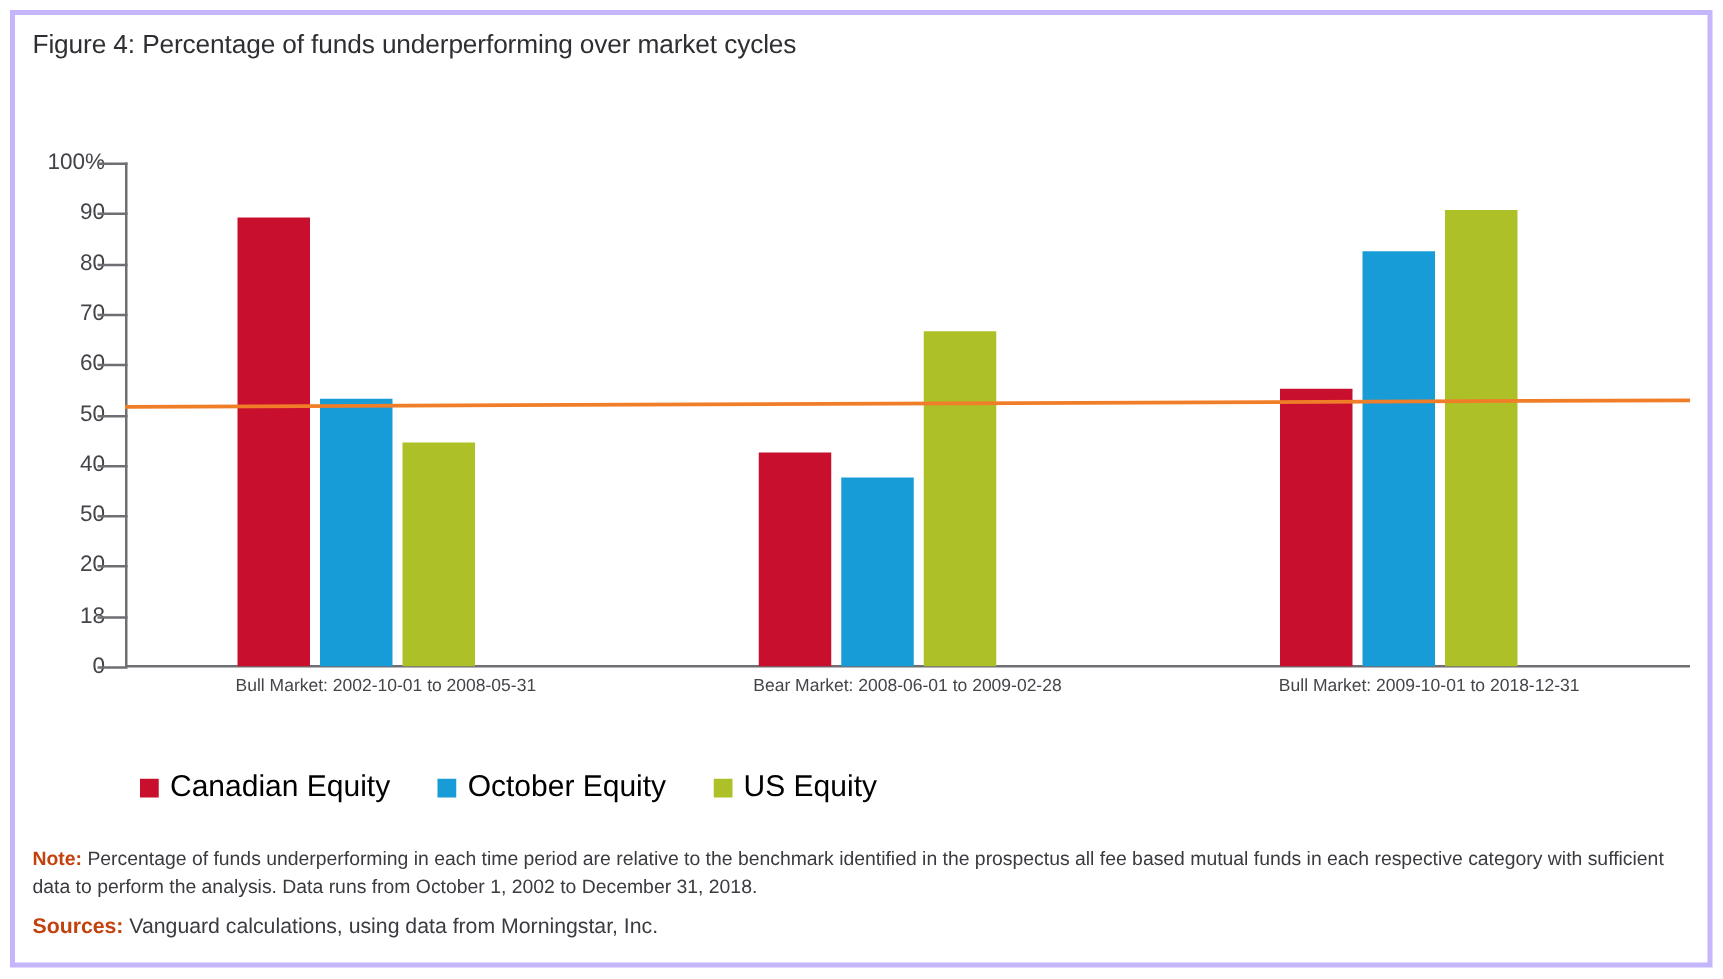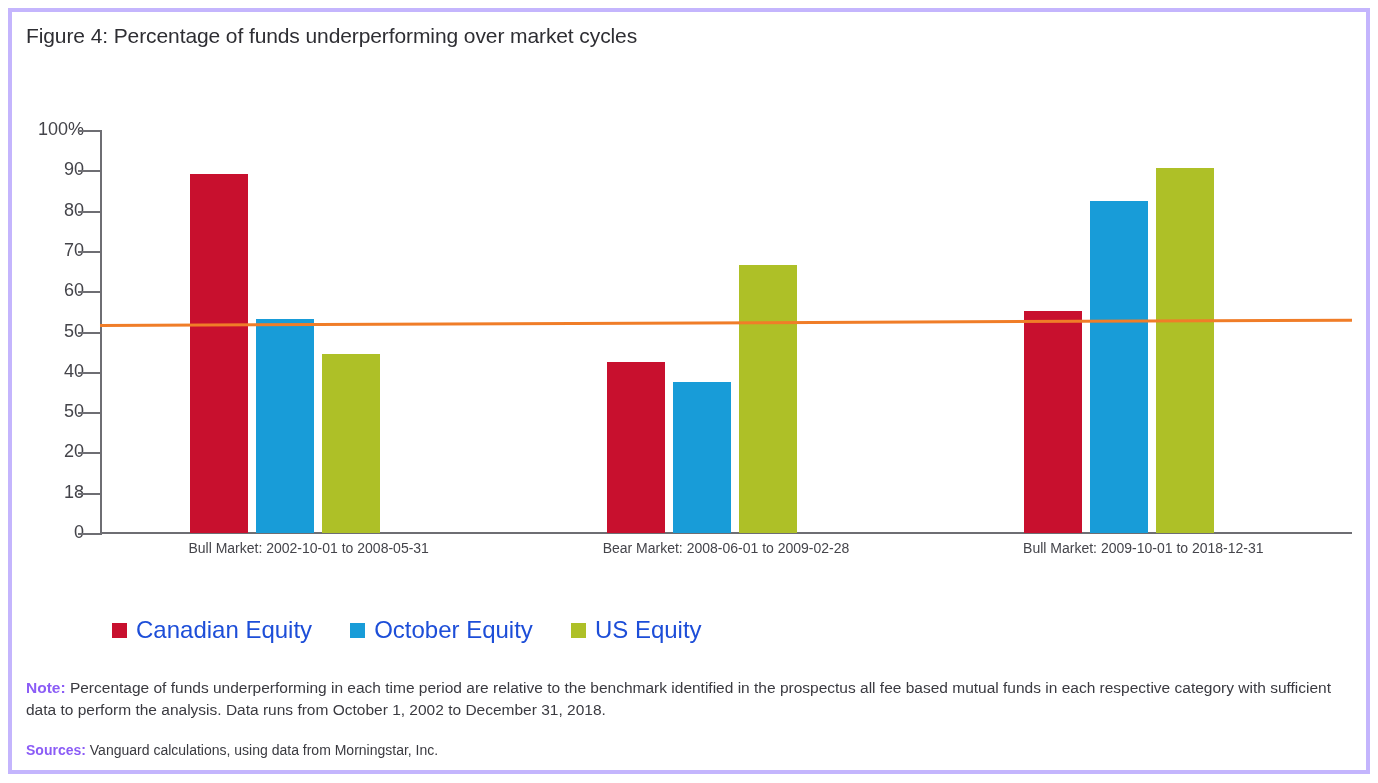--- a/index.html
+++ b/index.html
@@ -97,41 +97,41 @@
   
   #legend {
     position: absolute;
     left: 100px; top: 604px;
     display: flex;
     align-items: center;
     gap: 38px;
   }
   .legend-item { display: flex; align-items: center; gap: 9px; }
   .legend-swatch { width: 15px; height: 15px; display: block; }
-  .legend-label { font-size: 24px; color: #1d4ed8; white-space: nowrap; }
+  .legend-label { font-size: 24px; color: #000000; white-space: nowrap; }
 
   
   #footnotes {
     position: absolute;
     left: 14px; top: 665px;
     width: 1336px;
   }
   #note-block {
     font-size: 15.5px;
     line-height: 1.42;
     color: #3a3a40;
     text-align: left;
   }
   #sources-block {
-    margin-top: 20px;
-    font-size: 14px;
+    margin-top: 8px;
+    font-size: 17px;
     line-height: 1.42;
     color: #3a3a40;
   }
-  .fn-strong { font-weight: bold; color: #8b5cf6; }
+  .fn-strong { font-weight: bold; color: #c2410c; }
 </style>
 </head>
 <body>
 
 <div id="figure-frame">
 
   <div id="figure-title">Figure 4: Percentage of funds underperforming over market cycles</div>
 
   <div id="chart-area">
 

